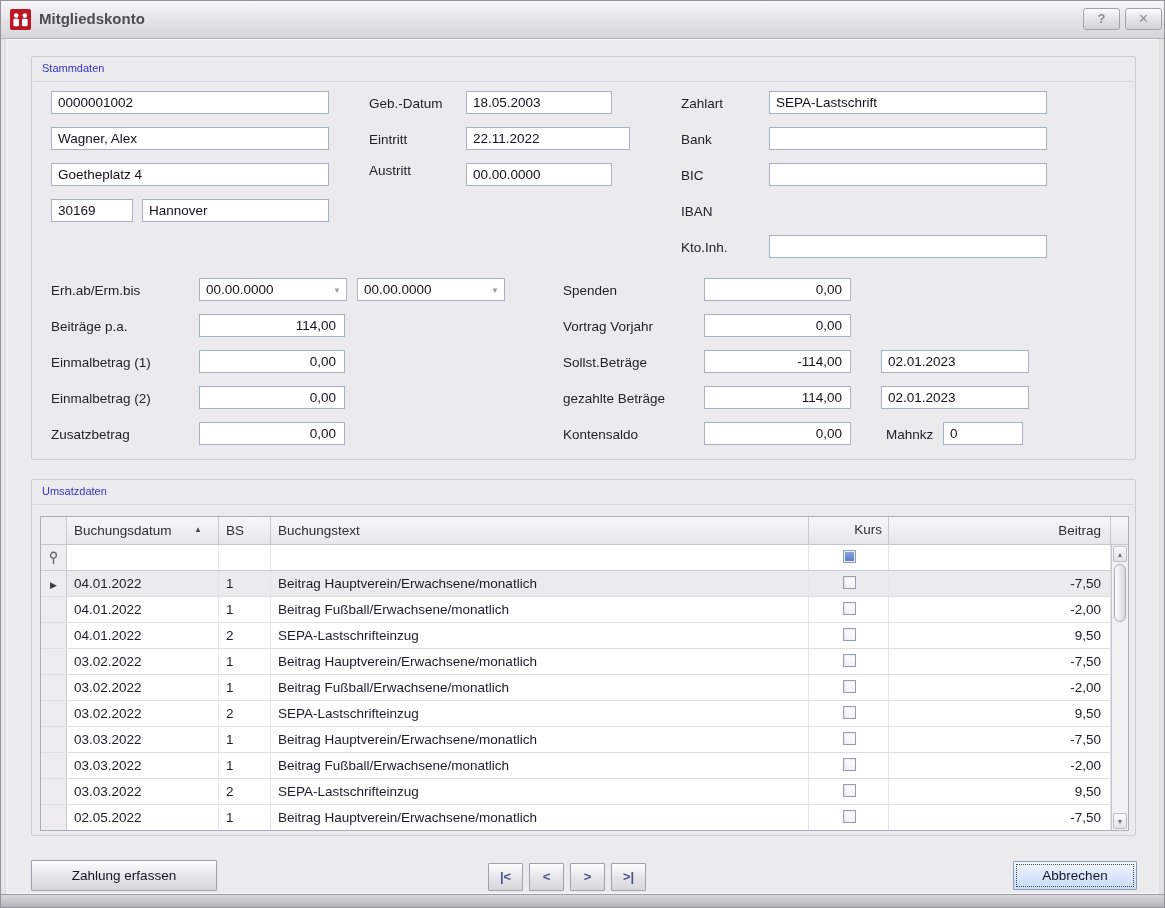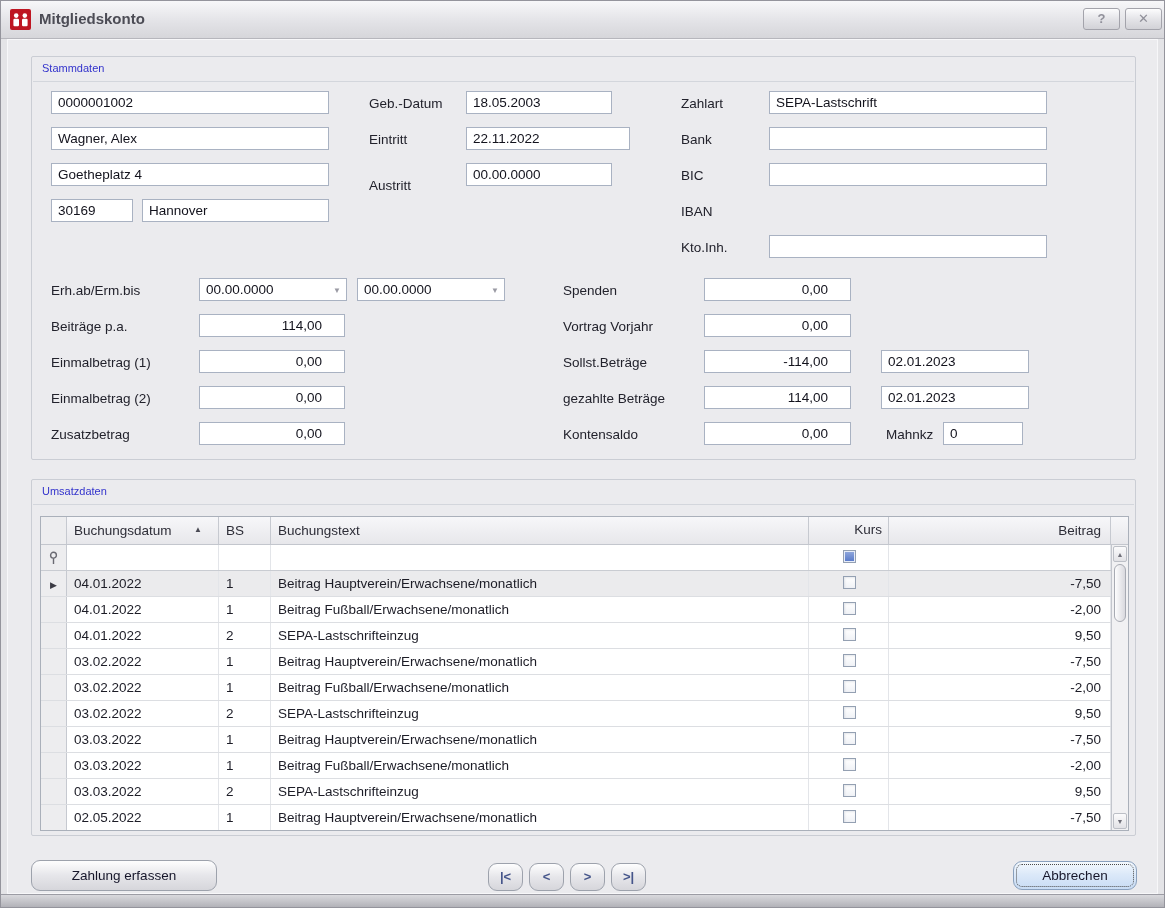--- a/index.html
+++ b/index.html
@@ -28,21 +28,21 @@
   .bottom-strip {
     position:absolute; left:0; right:0; bottom:0; height:12px;
     background:linear-gradient(#d9d9dd,#b2b2b8); border-top:1px solid #9c9ca4;
   }
   .groupbox { position:absolute; box-sizing:border-box; border:1px solid #cacdd4; border-radius:2px; }
   .group-title { position:absolute; left:10px; top:5px; color:#3333cc; font-size:11px; }
   .group-line { position:absolute; left:1px; right:1px; top:24px; height:1px; background:#d3d6dc; }
   .lbl { position:absolute; color:#22222c; white-space:nowrap; }
   .field {
     position:absolute; height:23px; box-sizing:border-box;
-    background:#fff; border:1px solid #a9b2c2; padding:3px 22px 0 6px;
+    background:#fff; border:1px solid #a9b2c2; padding:3px 8px 0 6px;
     font-size:13.5px; color:#12121c; white-space:nowrap; overflow:hidden;
   }
   .field.num { text-align:right; }
   .field.dd  { padding-right:18px; }
   .dd-arrow { position:absolute; right:5px; top:7px; font-size:8px; color:#9a9aa4; }
   
   .grid {
     position:absolute; left:8px; top:36px; width:1089px; height:315px; box-sizing:border-box;
     background:#3b82f6; border:1px solid #aab0ba; overflow:hidden;
   }
@@ -76,21 +76,21 @@
     background:#f1f1f3; border-left:1px solid #c3c6cd; box-sizing:border-box;
   }
   .vs-btn { position:absolute; left:1px; width:14px; height:16px; text-align:center; font-size:7px; color:#70707a;
             line-height:16px; background:linear-gradient(#fbfbfc,#e2e2e6); border:1px solid #bcbfc6; border-radius:2px; box-sizing:border-box; }
   .vs-thumb { position:absolute; left:2px; width:12px; border:1px solid #a8abb3; border-radius:6px;
               background:linear-gradient(90deg,#fdfdfe,#d9d9de); box-sizing:border-box; }
   
   .btn {
     position:absolute; box-sizing:border-box; text-align:center;
     background:linear-gradient(#fefefe,#e6e6ea 50%,#d6d6db);
-    border:1px solid #9da2ac; border-radius:9px; color:#16162a; font-size:13.5px;
+    border:1px solid #9da2ac; border-radius:1px; color:#16162a; font-size:13.5px;
   }
   .btn.default {
     background:linear-gradient(#f4f9fe,#dcE9f9 45%,#c8dcf4);
     border:1px solid #89a0bd; outline:1px dotted #4a4a4a; outline-offset:-4px;
   }
   .nav-btn { color:#45558a; font-size:13px; font-weight:bold; }
 </style>
 </head>
 <body>
 
@@ -125,21 +125,21 @@
   <div class="field" style="left:50px;top:90px;width:278px;">0000001002</div>
   <div class="field" style="left:50px;top:126px;width:278px;">Wagner, Alex</div>
   <div class="field" style="left:50px;top:162px;width:278px;">Goetheplatz 4</div>
   <div class="field" style="left:50px;top:198px;width:82px;">30169</div>
   <div class="field" style="left:141px;top:198px;width:187px;">Hannover</div>
 
   <div class="lbl" style="left:368px;top:95px;">Geb.-Datum</div>
   <div class="field" style="left:465px;top:90px;width:146px;">18.05.2003</div>
   <div class="lbl" style="left:368px;top:131px;">Eintritt</div>
   <div class="field" style="left:465px;top:126px;width:164px;">22.11.2022</div>
-  <div class="lbl" style="left:368px;top:177px;">Austritt</div>
+  <div class="lbl" style="left:368px;top:162px;">Austritt</div>
   <div class="field" style="left:465px;top:162px;width:146px;">00.00.0000</div>
 
   <div class="lbl" style="left:680px;top:95px;">Zahlart</div>
   <div class="field" style="left:768px;top:90px;width:278px;">SEPA-Lastschrift</div>
   <div class="lbl" style="left:680px;top:131px;">Bank</div>
   <div class="field" style="left:768px;top:126px;width:278px;"></div>
   <div class="lbl" style="left:680px;top:167px;">BIC</div>
   <div class="field" style="left:768px;top:162px;width:278px;"></div>
   <div class="lbl" style="left:680px;top:203px;">IBAN</div>
   <div class="lbl" style="left:680px;top:239px;">Kto.Inh.</div>

